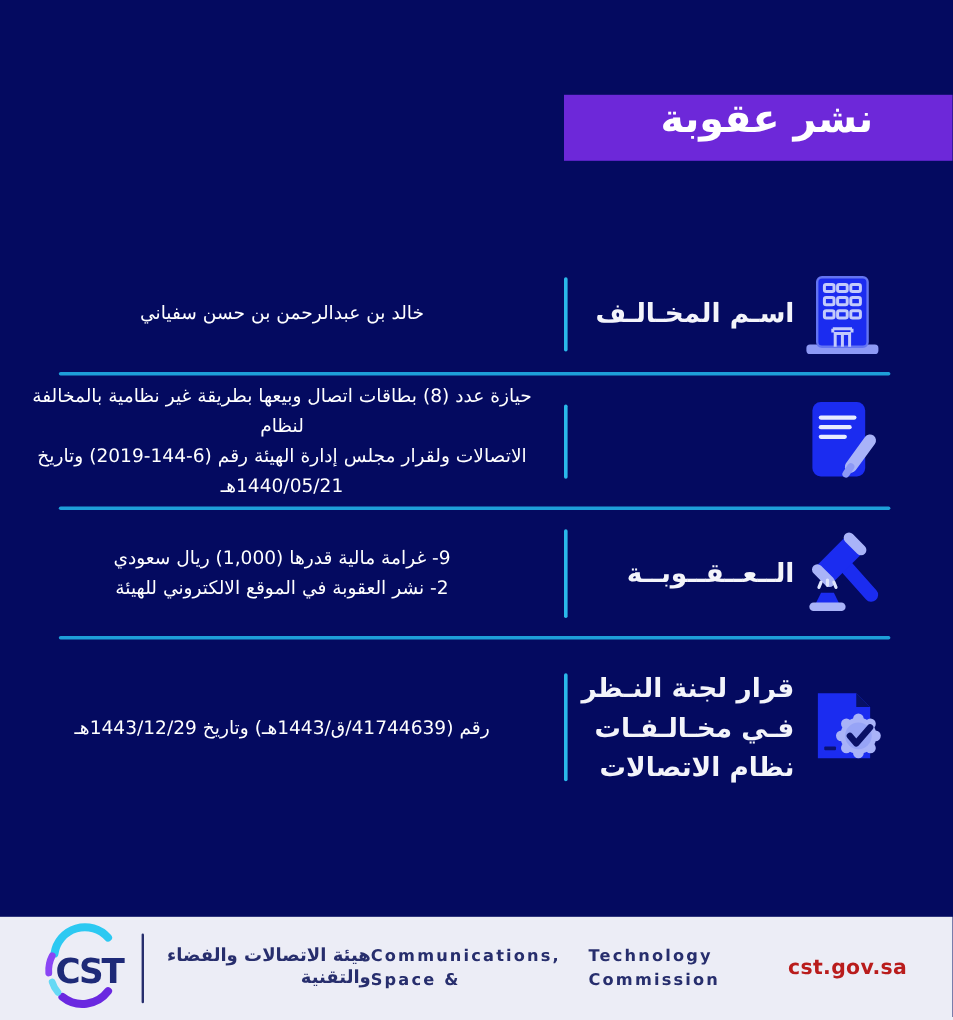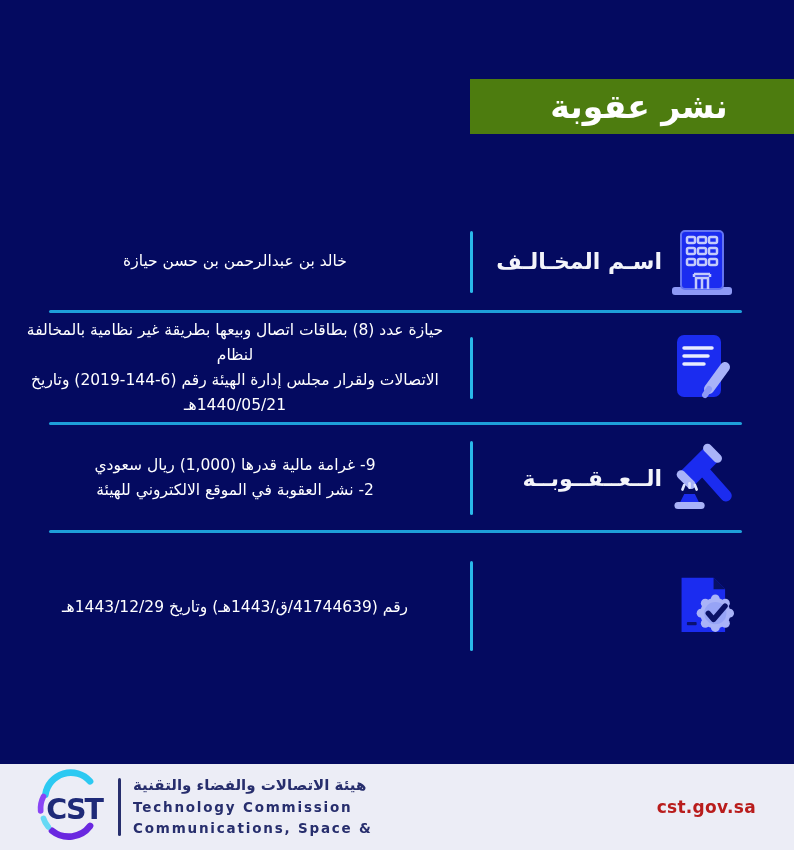--- a/index.html
+++ b/index.html
@@ -4,21 +4,21 @@
 <style>
   html,body { margin:0; padding:0; background:#040a60; }
   .stage {
     position:relative; width:794px; height:850px; overflow:hidden;
     background:#040a60; direction:rtl;
     font-family:"DejaVu Sans", sans-serif;
   }
   
   .banner {
     position:absolute; top:79px; right:0; width:324px; height:55px;
-    background:#4d7c0f; display:flex; align-items:center; justify-content:center;
+    background:#6d28d9; display:flex; justify-content:center;
   }
   .banner-text { color:#ffffff; font-size:33px; font-weight:600; padding-left:14px; letter-spacing:0.5px; }
 
   
   .row { position:absolute; left:0; right:0; display:flex; align-items:center; }
   .row1 { top:212px; height:99px; }
   .row2 { top:313px; height:110px; }
   .row3 { top:425px; height:106px; }
   .row4 { top:533px; height:148px; }
   .label-area {
@@ -45,21 +45,21 @@
   .hd1 { top:310px; } .hd2 { top:422px; } .hd3 { top:530px; }
 
   
   .footer {
     position:absolute; left:0; bottom:0; width:794px; height:86px;
     background:#ecedf6; direction:ltr; display:flex; align-items:center;
   }
   .logo { width:80px; height:76px; margin-left:32px; flex:0 0 80px; }
   .logo svg { width:100%; height:100%; display:block; }
   .logo-divider { width:3px; height:58px; background:#272e6d; border-radius:2px; margin:0 12px 0 6px; }
-  .org-block { display:flex; flex-direction:column; align-items:flex-start; }
+  .org-block { display:flex; flex-direction:row; align-items:flex-start; }
   .org-ar { direction:rtl; color:#272e6d; font-weight:700; font-size:15px; margin-bottom:3px; }
   .org-en { color:#272e6d; font-weight:700; font-size:13.5px; letter-spacing:1.8px; line-height:1.5; }
   .website { margin-left:auto; margin-right:38px; color:#b91c1c; font-weight:700; font-size:17px; letter-spacing:0.3px; }
 </style>
 </head>
 <body>
 
 <div class="stage">
 
   <div class="banner">
@@ -83,21 +83,21 @@
               <rect x="36" y="37" width="8" height="6" rx="1.5"></rect>
               <rect x="47" y="37" width="8" height="6" rx="1.5"></rect>
             <path d="M32 52 h16 M32 52 v3 M48 52 v3"></path>
             <path d="M34 67 v-11 h12 v11 M40 67 v-11"></path>
           </g>
         </svg>
       </span>
       <div class="label">اسـم المخـالـف</div>
     </div>
     <div class="value-area">
-      <div class="value">خالد بن عبدالرحمن بن حسن حيازة</div>
+      <div class="value">خالد بن عبدالرحمن بن حسن سفياني</div>
     </div>
   </div>
 
   <div class="row row2">
     <div class="label-area">
       <span class="icon-wrap">
         <svg viewBox="0 0 80 80">
           <rect x="15" y="7" width="44" height="62" rx="7" fill="#1b2cf0"></rect>
           <g stroke="#e8ecfe" stroke-width="3.5" stroke-linecap="round">
             <line x1="22" y1="20" x2="50" y2="20"></line>
@@ -158,20 +158,23 @@
             <circle cx="48.7" cy="63.3" r="5"></circle>
               <circle cx="44" cy="52" r="5"></circle>
               <circle cx="48.7" cy="40.7" r="5"></circle>
             <circle cx="60" cy="36" r="5"></circle>
               <circle cx="71.3" cy="40.7" r="5"></circle>
           </g>
           <circle cx="60" cy="52" r="12.5" fill="#97a4f6"></circle>
           <path d="M52 52 l6 7 l13 -15" stroke="#0a1166" stroke-width="6" fill="none" stroke-linecap="round" stroke-linejoin="round"></path>
         </svg>
       </span>
+      <div class="label">قرار لجنة النـظر
+فـي مخـالـفـات
+نظام الاتصالات</div>
     </div>
     <div class="value-area">
       <div class="value">رقم (41744639/ق/1443هـ) وتاريخ 1443/12/29هـ</div>
     </div>
   </div>
 
   <div class="vline vline1"></div>
   <div class="vline vline2"></div>
   <div class="vline vline3"></div>
   <div class="vline vline4"></div>
@@ -186,19 +189,19 @@
         <path d="M 14 27 A 27 27 0 0 1 61 13" stroke="#2cc9f2" stroke-width="7" fill="none" stroke-linecap="round"></path>
         <path d="M 9 44 A 28 28 0 0 1 12 29" stroke="#8a45f5" stroke-width="6" fill="none" stroke-linecap="round"></path>
         <path d="M 21 65 A 28 28 0 0 0 61 60" stroke="#6a28e0" stroke-width="7" fill="none" stroke-linecap="round"></path>
         <path d="M 12 52 A 24 24 0 0 0 17 61" stroke="#66d9f5" stroke-width="6" fill="none" stroke-linecap="round"></path>
         <text x="15" y="53" font-size="30" font-weight="bold" fill="#1e2a78" letter-spacing="-2">CST</text>
       </svg>
     </div>
     <div class="logo-divider"></div>
     <div class="org-block">
       <div class="org-ar">هيئة الاتصالات والفضاء والتقنية</div>
+      <div class="org-en">Communications, Space &amp;</div>
       <div class="org-en">Technology Commission</div>
-      <div class="org-en">Communications, Space &amp;</div>
     </div>
     <div class="website">cst.gov.sa</div>
   </div>
 
 </div>
 
 </body></html>

